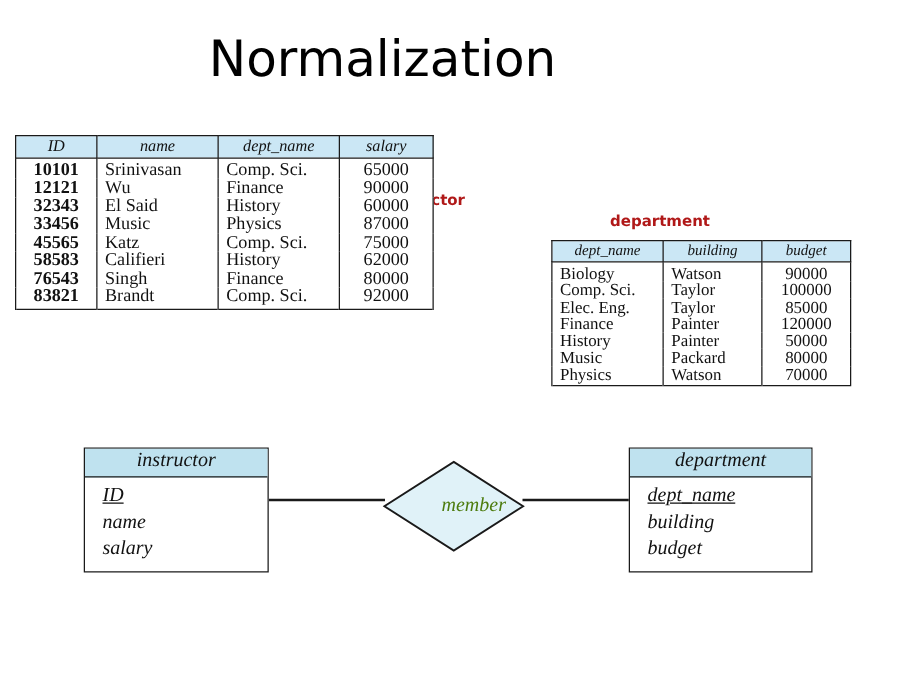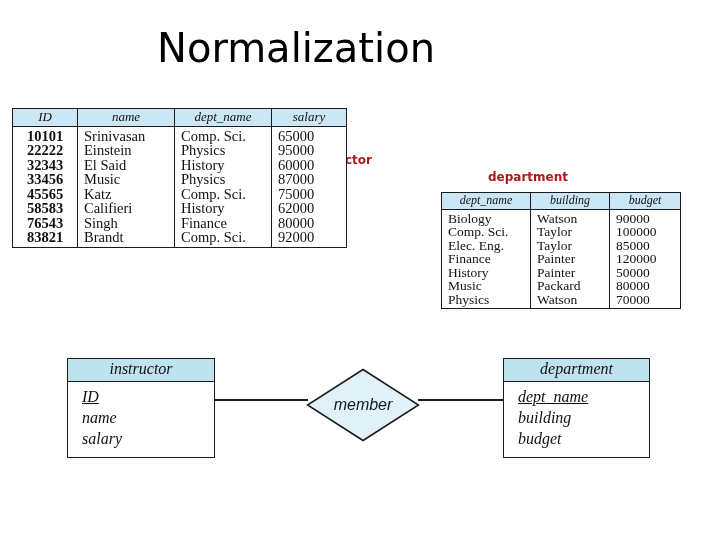--- a/index.html
+++ b/index.html
@@ -11,21 +11,21 @@
     height: 540px;
     background: #ffffff;
     font-family: "Liberation Sans", sans-serif;
     overflow: hidden;
     position: relative;
   }
 
   
   #slide-title {
     position: absolute;
-    left: 4px;
+    left: 14px;
     top: 26px;
     width: 584px;
     text-align: center;
     font-family: "DejaVu Sans", sans-serif;
     font-size: 40px;
     font-weight: 400;
     color: #000000;
     letter-spacing: 0px;
     line-height: 1.1;
   }
@@ -65,21 +65,21 @@
     border-right: 1.5px solid #1a1a1a;
     border-top: none;
     border-bottom: none;
     padding: 0px 6px;
     color: #111111;
     line-height: 1.0;
     white-space: nowrap;
   }
   .relation-table tbody tr:first-child td { padding-top: 2px; margin-top: 16px; }
   .relation-table tbody tr:last-child td { padding-bottom: 2px; }
-  .col-num { text-align: left; }
+  .col-num { text-align: center; }
   .col-txt { text-align: left; }
   .col-ctr { text-align: center; }
   .bold-id { font-weight: bold; }
 
   
   #instructor-relation {
     left: 12px;
     top: 108px;
     font-size: 14.5px;
   }
@@ -141,31 +141,31 @@
 
   #er-relationship {
     position: absolute;
     left: 306px;
     top: 28px;
     width: 114px;
     height: 74px;
   }
   #er-relationship .diamond-label {
     position: absolute;
-    left: 0;
+    left: 16px;
     top: 0;
     width: 114px;
     height: 74px;
     display: flex;
     align-items: center;
     justify-content: center;
-    font-family: Liberation Sans, sans-serif;
+    font-family: Liberation Serif, serif;
     font-style: italic;
     font-size: 16px;
-    color: #0f172a;
+    color: #4d7c0f;
     pointer-events: none;
   }
   .er-line {
     position: absolute;
     background: #1a1a1a;
     height: 1.5px;
   }
   #er-line-left  { left: 215px; top: 59px; width: 93px; }
   #er-line-right { left: 418px; top: 59px; width: 86px; }
 </style>
@@ -188,24 +188,24 @@
     </tr>
   </thead>
   <tbody id="instructor-relation-body">
       <tr>
         <td class="col-ctr c-id bold-id">10101</td>
         <td class="col-txt c-name">Srinivasan</td>
         <td class="col-txt c-dept">Comp. Sci.</td>
         <td class="col-num c-salary">65000</td>
       </tr>
       <tr>
-        <td class="col-ctr c-id bold-id">22222</td>
-        <td class="col-txt c-name">Einstein</td>
-        <td class="col-txt c-dept">Physics</td>
-        <td class="col-num c-salary">95000</td>
+        <td class="col-ctr c-id bold-id">12121</td>
+        <td class="col-txt c-name">Wu</td>
+        <td class="col-txt c-dept">Finance</td>
+        <td class="col-num c-salary">90000</td>
       </tr>
       <tr>
         <td class="col-ctr c-id bold-id">32343</td>
         <td class="col-txt c-name">El Said</td>
         <td class="col-txt c-dept">History</td>
         <td class="col-num c-salary">60000</td>
       </tr>
       <tr>
         <td class="col-ctr c-id bold-id">33456</td>
         <td class="col-txt c-name">Music</td>

